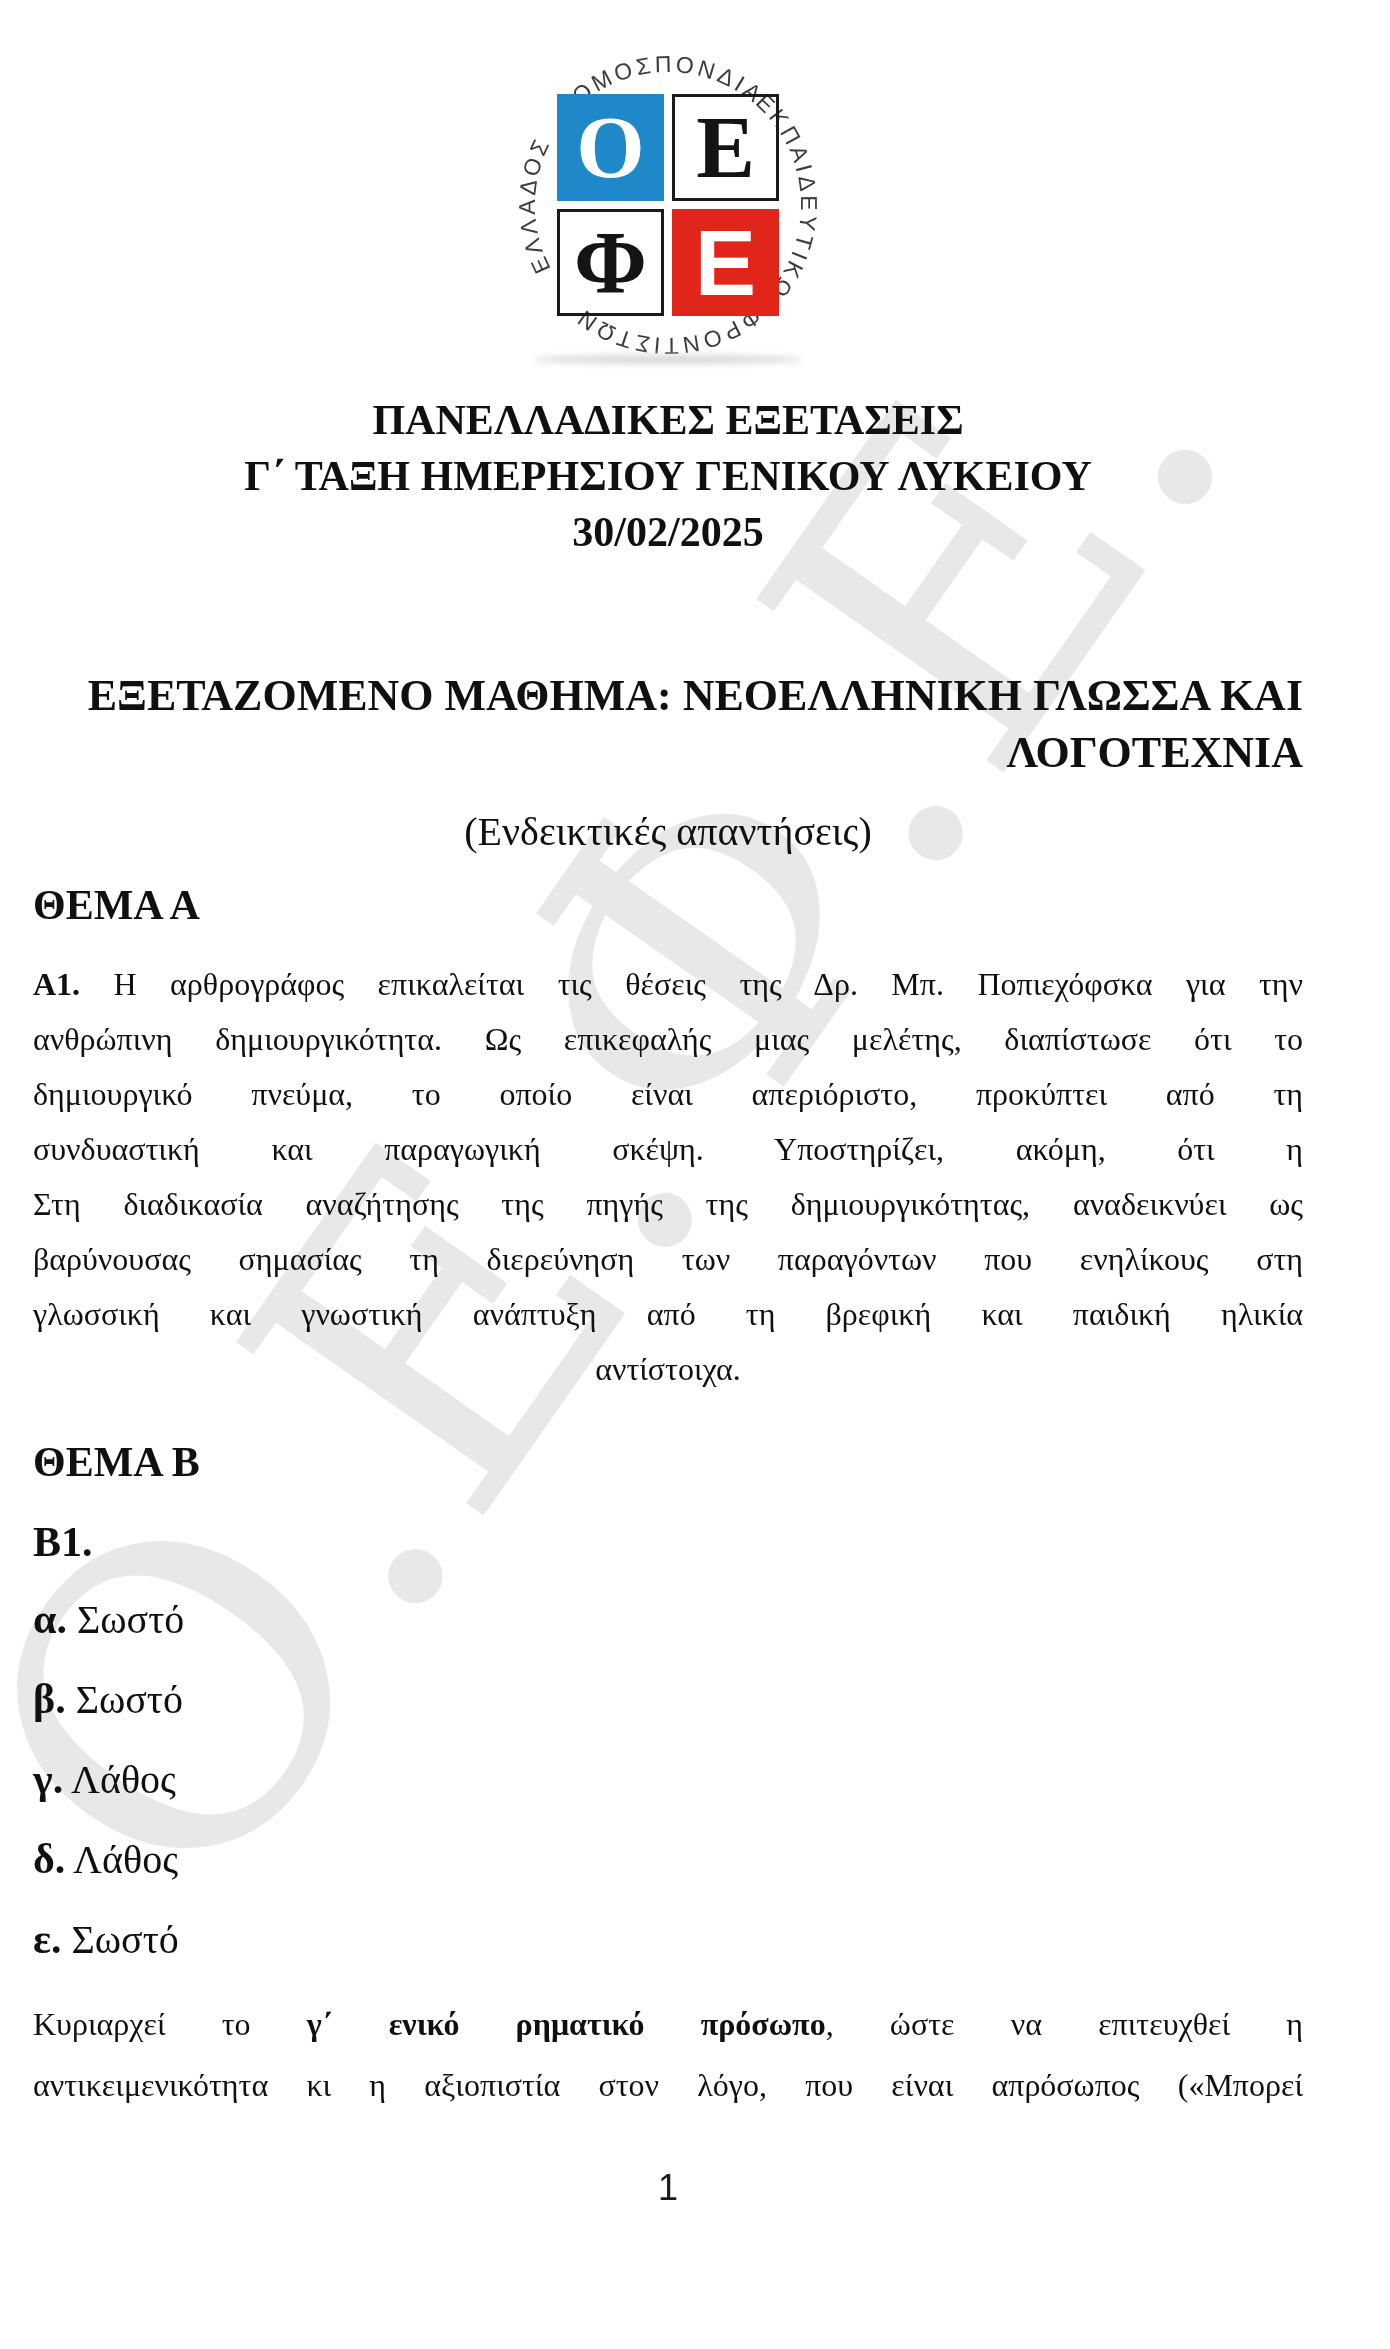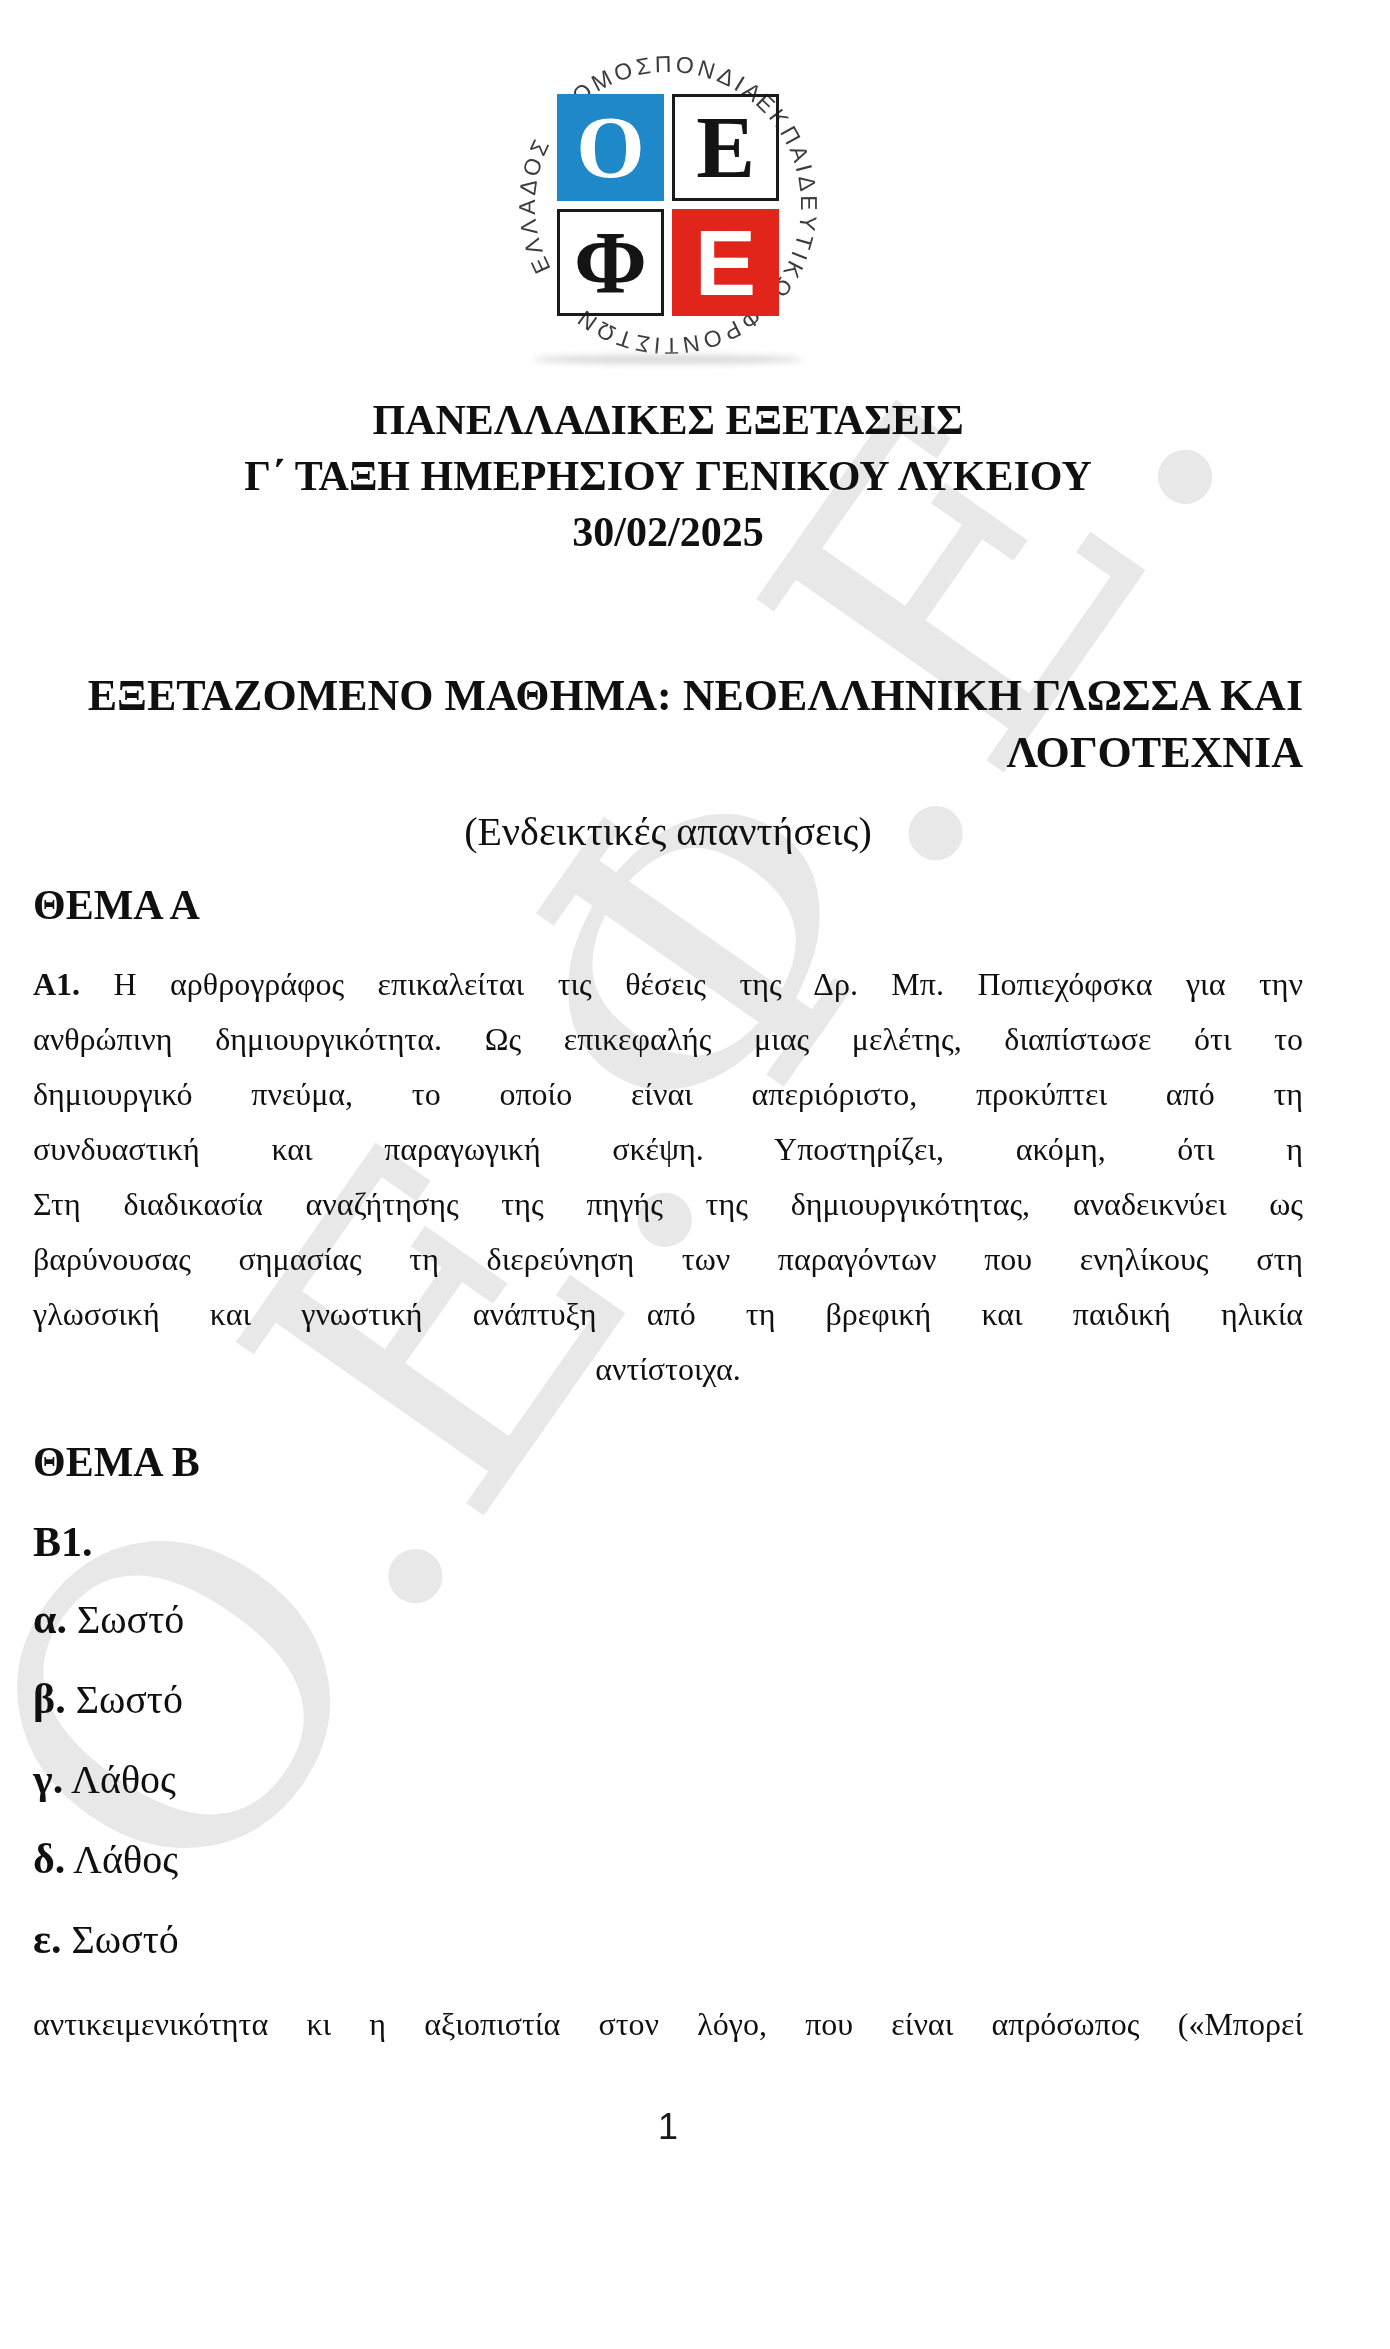--- a/index.html
+++ b/index.html
@@ -113,17 +113,18 @@
   <div class="thema-heading" style="margin-top:39px;">ΘΕΜΑ Β</div>
   <div class="b1-label-line">Β1.</div>
   <div>
       <div class="ans-item"><b>α.</b><span> Σωστό</span></div>
       <div class="ans-item"><b>β.</b><span> Σωστό</span></div>
       <div class="ans-item"><b>γ.</b><span> Λάθος</span></div>
       <div class="ans-item"><b>δ.</b><span> Λάθος</span></div>
       <div class="ans-item"><b>ε.</b><span> Σωστό</span></div>
     </div>
   <div class="para para-b2">
+      <div class="tline fill"><span>Κυριαρχεί το </span><b>γ΄ ενικό ρηματικό πρόσωπο</b><span>, ώστε να επιτευχθεί η</span></div>
       <div class="tline fill"><span>αντικειμενικότητα κι η αξιοπιστία στον λόγο, που είναι απρόσωπος («Μπορεί</span></div>
     </div>
 
   <div class="page-num">1</div>
 </div>
 
 </body></html>

